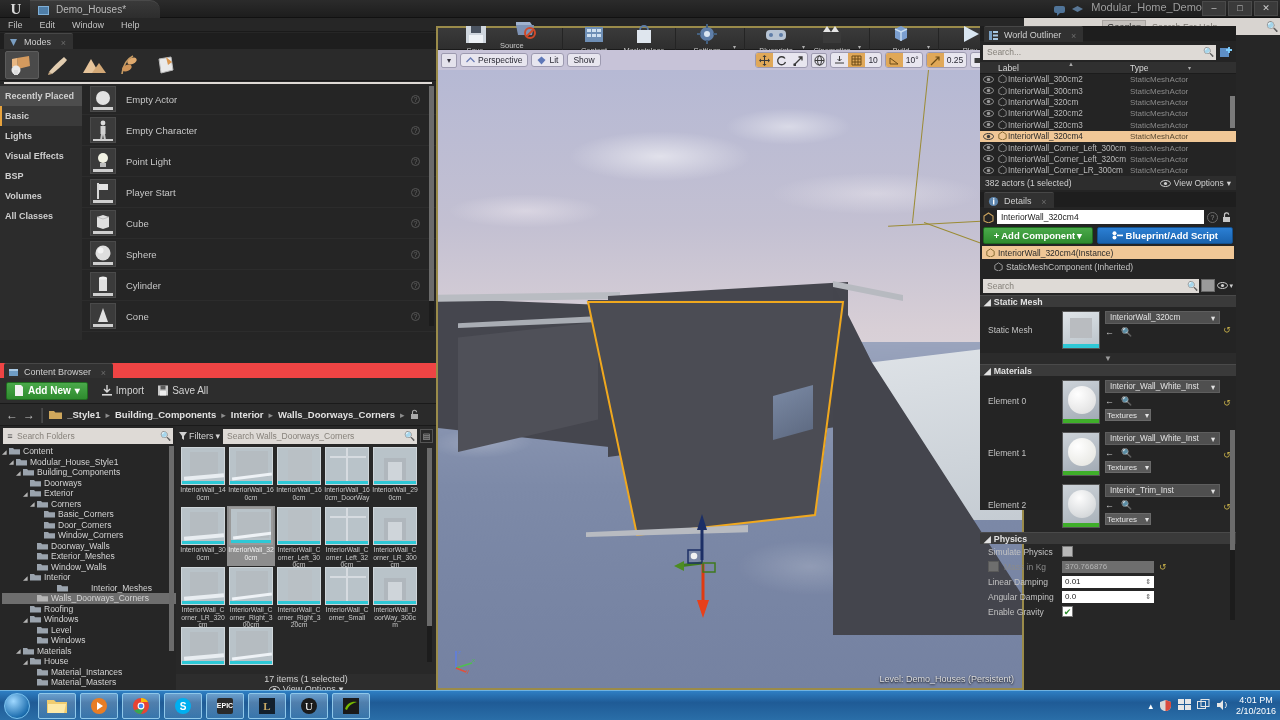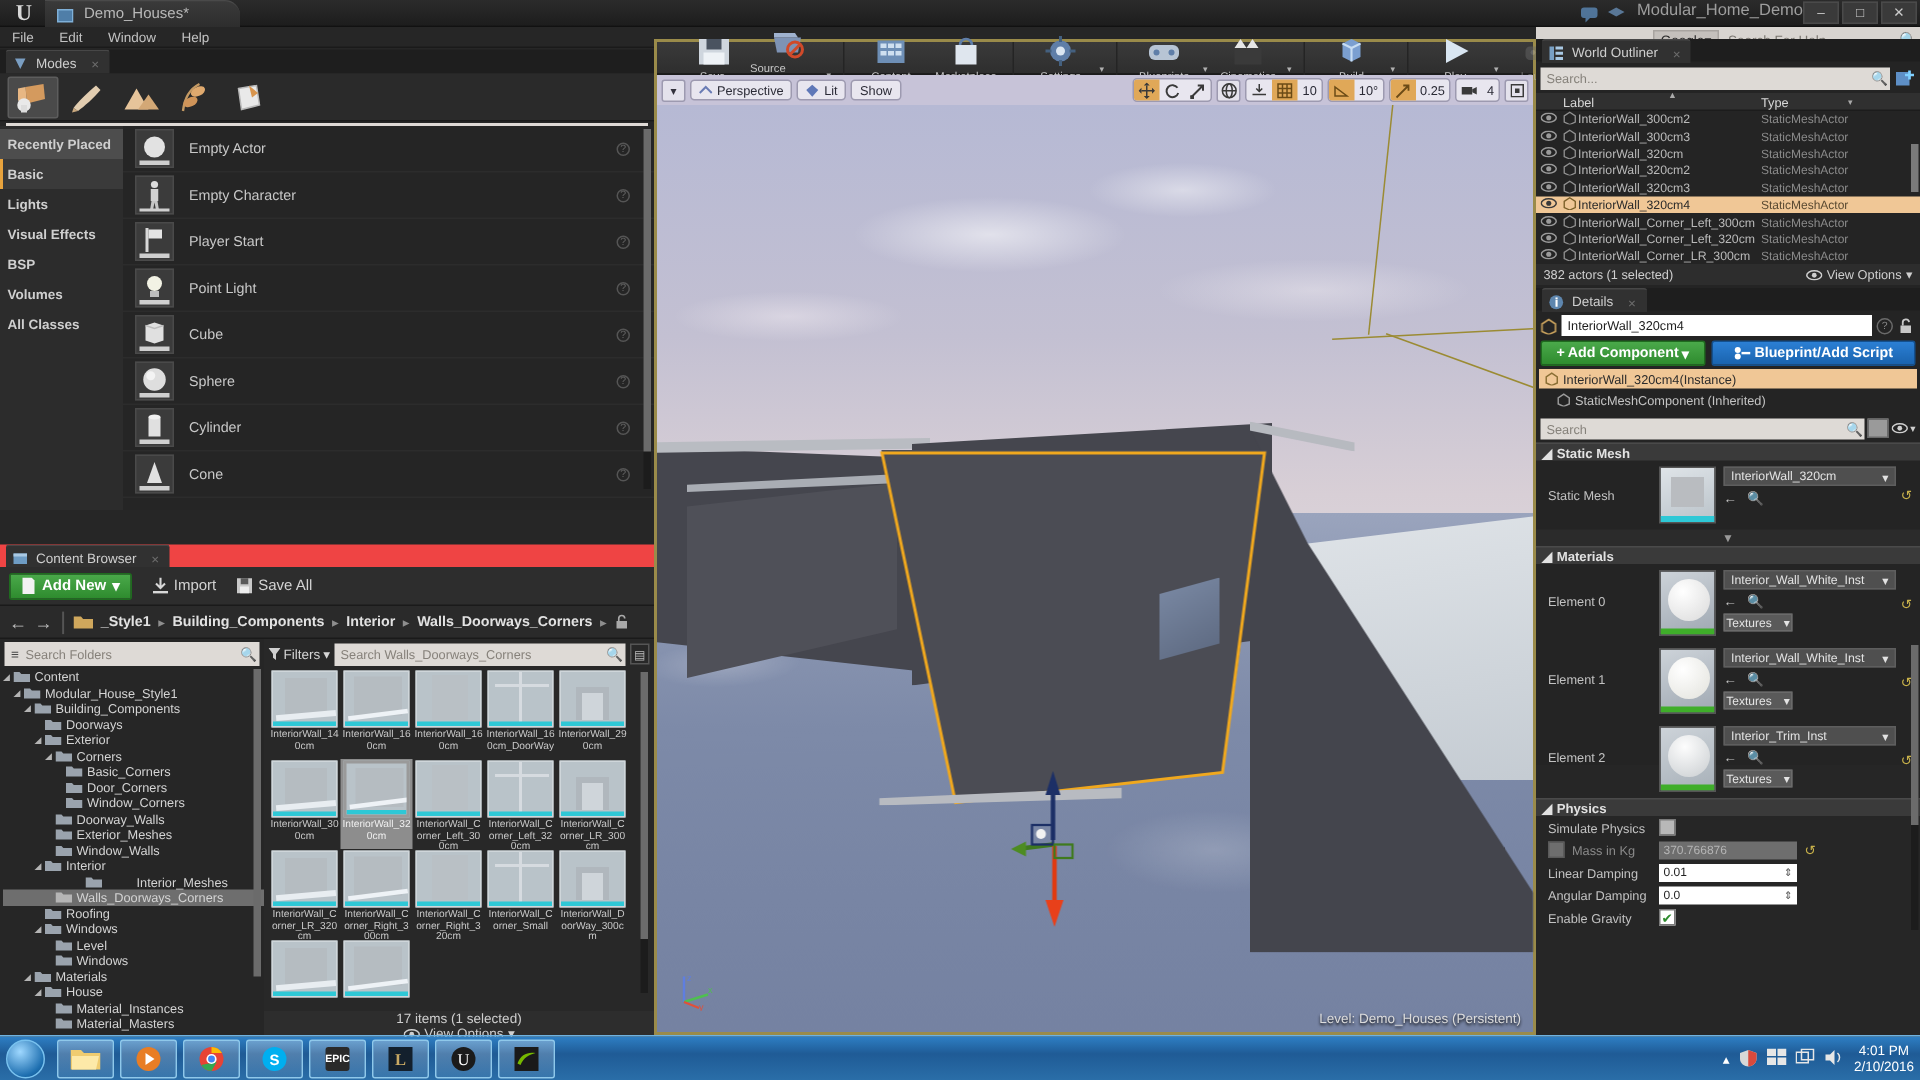--- a/index.html
+++ b/index.html
@@ -178,21 +178,21 @@
   .cap { position:absolute; background:#b9bcc2; }
   .selwall { position:absolute; border:1.5px solid #f0a81e; }
   .axisline { position:absolute; background:#9b8b33; }
 
   .gizmo { position:absolute; left:236px; top:438px; width:60px; height:110px; }
   .vp-axis { position:absolute; left:12px; bottom:14px; width:28px; height:28px; }
   .vp-level { position:absolute; right:8px; bottom:4px; color:#dcdcdc; font-size:9px;
      text-shadow:0 1px 2px #000; }
 
   
-  .right { position:absolute; left:1024px; top:26px; width:256px; height:484px; background:#242424; }
+  .right { position:absolute; left:980px; top:26px; width:256px; height:484px; background:#242424; }
   .wo-tabrow { height:15px; background:#1e1e1e; position:relative; }
   .wo-search { height:16px; margin:3px 3px 2px; display:flex; align-items:center; gap:3px; }
   .wo-search .inp { flex:1; height:15px; background:#dedad6; display:flex; align-items:center; }
   .wo-search .tx { flex:1; font-size:8.5px; color:#85817a; padding-left:4px; }
   .wo-search .mg { width:14px; text-align:center; font-size:9px; color:#4a4a4a; }
   .wo-head { height:12px; background:#303030; display:flex; align-items:center;
      color:#d8d8d8; font-size:8.5px; border-bottom:1px solid #1c1c1c; }
   .wo-head .c1 { width:150px; padding-left:18px; position:relative; }
   .wo-rows { height:102px; overflow:hidden; position:relative; }
   .wo-row { height:11.4px; display:flex; align-items:center; font-size:8.2px; color:#b9b9b9; }
@@ -400,38 +400,38 @@
               <rect x="2" y="21" width="20" height="2" fill="#cfcfcf"></rect>
             </svg>
         </div>
         <div class="alabel">Empty Character</div>
         <div class="ahelp">?</div>
       </div>
 
       <div class="arow">
         <div class="athumb">
           <svg width="24" height="24" viewBox="0 0 24 24">
+              <circle cx="12" cy="9" r="5" fill="#f2f2e4"></circle>
+              <rect x="9" y="14" width="6" height="4" fill="#bdbdbd"></rect>
+              <rect x="2" y="20" width="20" height="3" fill="#cfcfcf"></rect>
+            </svg>
+        </div>
+        <div class="alabel">Point Light</div>
+        <div class="ahelp">?</div>
+      </div>
+
+      <div class="arow">
+        <div class="athumb">
+          <svg width="24" height="24" viewBox="0 0 24 24">
               <rect x="6" y="3" width="2" height="16" fill="#d8d8d8"></rect>
               <path d="M8 4 h9 v6 h-9z" fill="#e4e4e4"></path>
               <rect x="2" y="20" width="20" height="3" fill="#cfcfcf"></rect>
             </svg>
         </div>
         <div class="alabel">Player Start</div>
-        <div class="ahelp">?</div>
-      </div>
-
-      <div class="arow">
-        <div class="athumb">
-          <svg width="24" height="24" viewBox="0 0 24 24">
-              <circle cx="12" cy="9" r="5" fill="#f2f2e4"></circle>
-              <rect x="9" y="14" width="6" height="4" fill="#bdbdbd"></rect>
-              <rect x="2" y="20" width="20" height="3" fill="#cfcfcf"></rect>
-            </svg>
-        </div>
-        <div class="alabel">Point Light</div>
         <div class="ahelp">?</div>
       </div>
 
       <div class="arow">
         <div class="athumb">
           <svg width="24" height="24" viewBox="0 0 24 24">
               <path d="M6 6 l6-2 6 2 v10 l-6 2 -6-2z" fill="#e0e0e0"></path>
               <path d="M6 6 l6 2 6-2" fill="none" stroke="#bcbcbc"></path>
               <rect x="2" y="20" width="20" height="3" fill="#cfcfcf"></rect>
             </svg>

